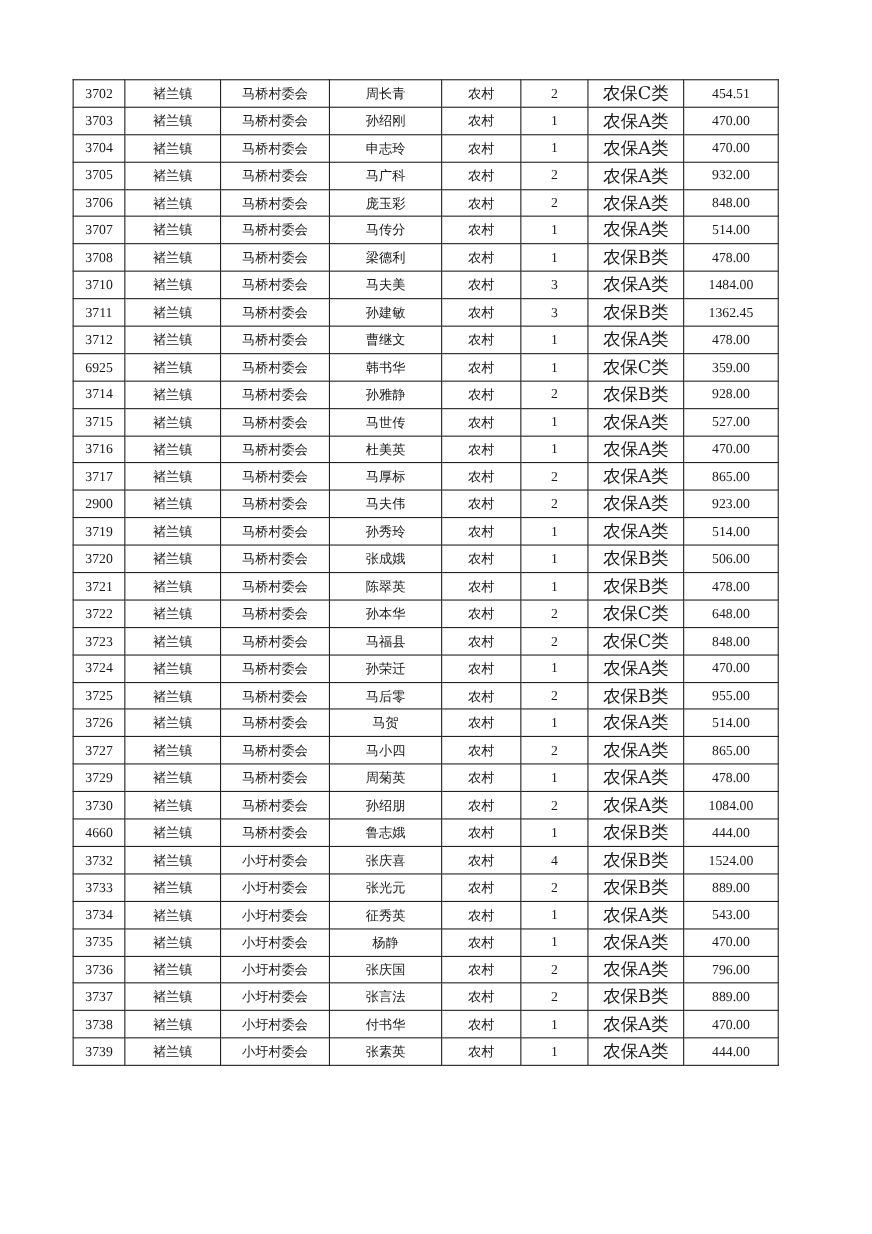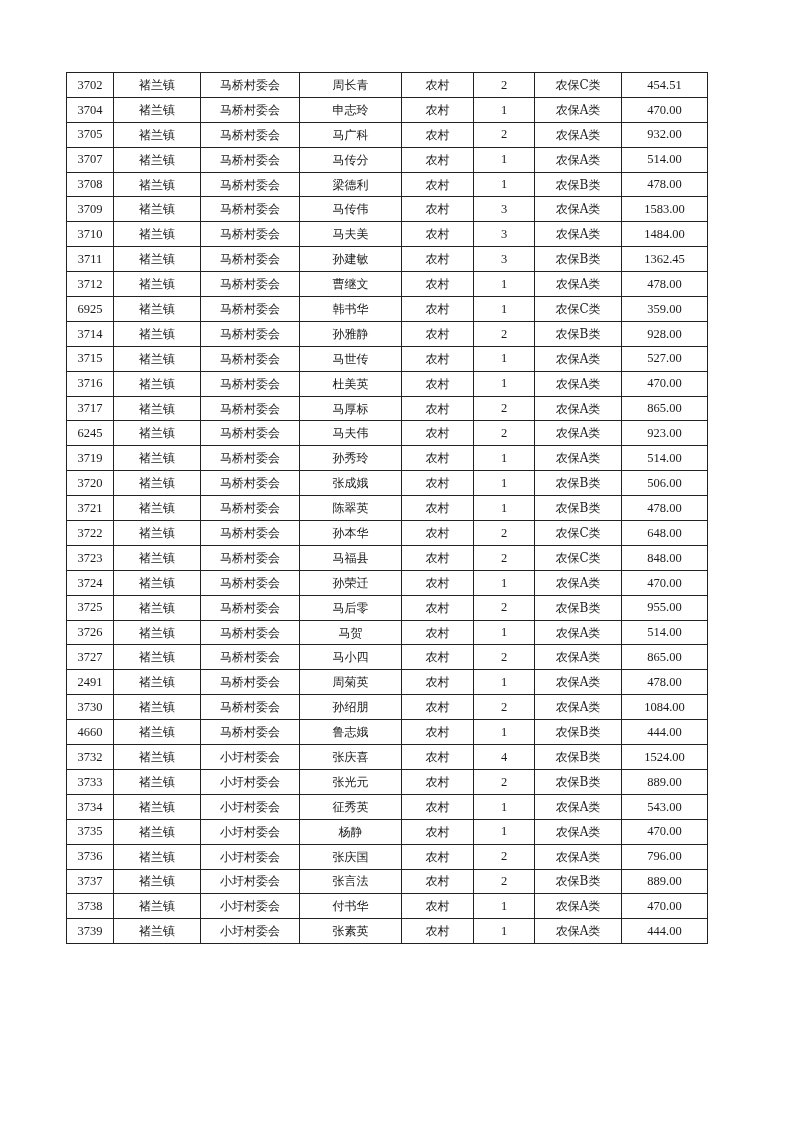--- a/index.html
+++ b/index.html
@@ -28,21 +28,21 @@
   }
   col.c-id { width: 47px; }
   col.c-town { width: 87px; }
   col.c-village { width: 99px; }
   col.c-name { width: 102px; }
   col.c-area { width: 72px; }
   col.c-count { width: 61px; }
   col.c-type { width: 87px; }
   col.c-amount { width: 86px; }
   td.id, td.amount, td.count { font-family: "Liberation Serif", "DejaVu Serif", serif; font-size: 12.5px; }
-  td.type { font-size: 12px; }
+  td.type { font-size: 16px; }
 </style>
 </head>
 <body>
 
 <div class="page">
   <table class="roster">
     <colgroup>
       <col class="c-id">
         <col class="c-town">
         <col class="c-village">
@@ -57,68 +57,78 @@
           <td class="id">3702</td>
           <td class="town">褚兰镇</td>
           <td class="village">马桥村委会</td>
           <td class="name">周长青</td>
           <td class="area">农村</td>
           <td class="count">2</td>
           <td class="type">农保C类</td>
           <td class="amount">454.51</td>
         </tr>
         <tr>
+          <td class="id">3703</td>
+          <td class="town">褚兰镇</td>
+          <td class="village">马桥村委会</td>
+          <td class="name">孙绍刚</td>
+          <td class="area">农村</td>
+          <td class="count">1</td>
+          <td class="type">农保A类</td>
+          <td class="amount">470.00</td>
+        </tr>
+        <tr>
           <td class="id">3704</td>
           <td class="town">褚兰镇</td>
           <td class="village">马桥村委会</td>
           <td class="name">申志玲</td>
           <td class="area">农村</td>
           <td class="count">1</td>
           <td class="type">农保A类</td>
           <td class="amount">470.00</td>
         </tr>
         <tr>
           <td class="id">3705</td>
           <td class="town">褚兰镇</td>
           <td class="village">马桥村委会</td>
           <td class="name">马广科</td>
           <td class="area">农村</td>
           <td class="count">2</td>
           <td class="type">农保A类</td>
           <td class="amount">932.00</td>
         </tr>
         <tr>
+          <td class="id">3706</td>
+          <td class="town">褚兰镇</td>
+          <td class="village">马桥村委会</td>
+          <td class="name">庞玉彩</td>
+          <td class="area">农村</td>
+          <td class="count">2</td>
+          <td class="type">农保A类</td>
+          <td class="amount">848.00</td>
+        </tr>
+        <tr>
           <td class="id">3707</td>
           <td class="town">褚兰镇</td>
           <td class="village">马桥村委会</td>
           <td class="name">马传分</td>
           <td class="area">农村</td>
           <td class="count">1</td>
           <td class="type">农保A类</td>
           <td class="amount">514.00</td>
         </tr>
         <tr>
           <td class="id">3708</td>
           <td class="town">褚兰镇</td>
           <td class="village">马桥村委会</td>
           <td class="name">梁德利</td>
           <td class="area">农村</td>
           <td class="count">1</td>
           <td class="type">农保B类</td>
           <td class="amount">478.00</td>
-        </tr>
-        <tr>
-          <td class="id">3709</td>
-          <td class="town">褚兰镇</td>
-          <td class="village">马桥村委会</td>
-          <td class="name">马传伟</td>
-          <td class="area">农村</td>
-          <td class="count">3</td>
-          <td class="type">农保A类</td>
-          <td class="amount">1583.00</td>
         </tr>
         <tr>
           <td class="id">3710</td>
           <td class="town">褚兰镇</td>
           <td class="village">马桥村委会</td>
           <td class="name">马夫美</td>
           <td class="area">农村</td>
           <td class="count">3</td>
           <td class="type">农保A类</td>
           <td class="amount">1484.00</td>
@@ -187,21 +197,21 @@
           <td class="id">3717</td>
           <td class="town">褚兰镇</td>
           <td class="village">马桥村委会</td>
           <td class="name">马厚标</td>
           <td class="area">农村</td>
           <td class="count">2</td>
           <td class="type">农保A类</td>
           <td class="amount">865.00</td>
         </tr>
         <tr>
-          <td class="id">6245</td>
+          <td class="id">2900</td>
           <td class="town">褚兰镇</td>
           <td class="village">马桥村委会</td>
           <td class="name">马夫伟</td>
           <td class="area">农村</td>
           <td class="count">2</td>
           <td class="type">农保A类</td>
           <td class="amount">923.00</td>
         </tr>
         <tr>
           <td class="id">3719</td>
@@ -287,21 +297,21 @@
           <td class="id">3727</td>
           <td class="town">褚兰镇</td>
           <td class="village">马桥村委会</td>
           <td class="name">马小四</td>
           <td class="area">农村</td>
           <td class="count">2</td>
           <td class="type">农保A类</td>
           <td class="amount">865.00</td>
         </tr>
         <tr>
-          <td class="id">2491</td>
+          <td class="id">3729</td>
           <td class="town">褚兰镇</td>
           <td class="village">马桥村委会</td>
           <td class="name">周菊英</td>
           <td class="area">农村</td>
           <td class="count">1</td>
           <td class="type">农保A类</td>
           <td class="amount">478.00</td>
         </tr>
         <tr>
           <td class="id">3730</td>

